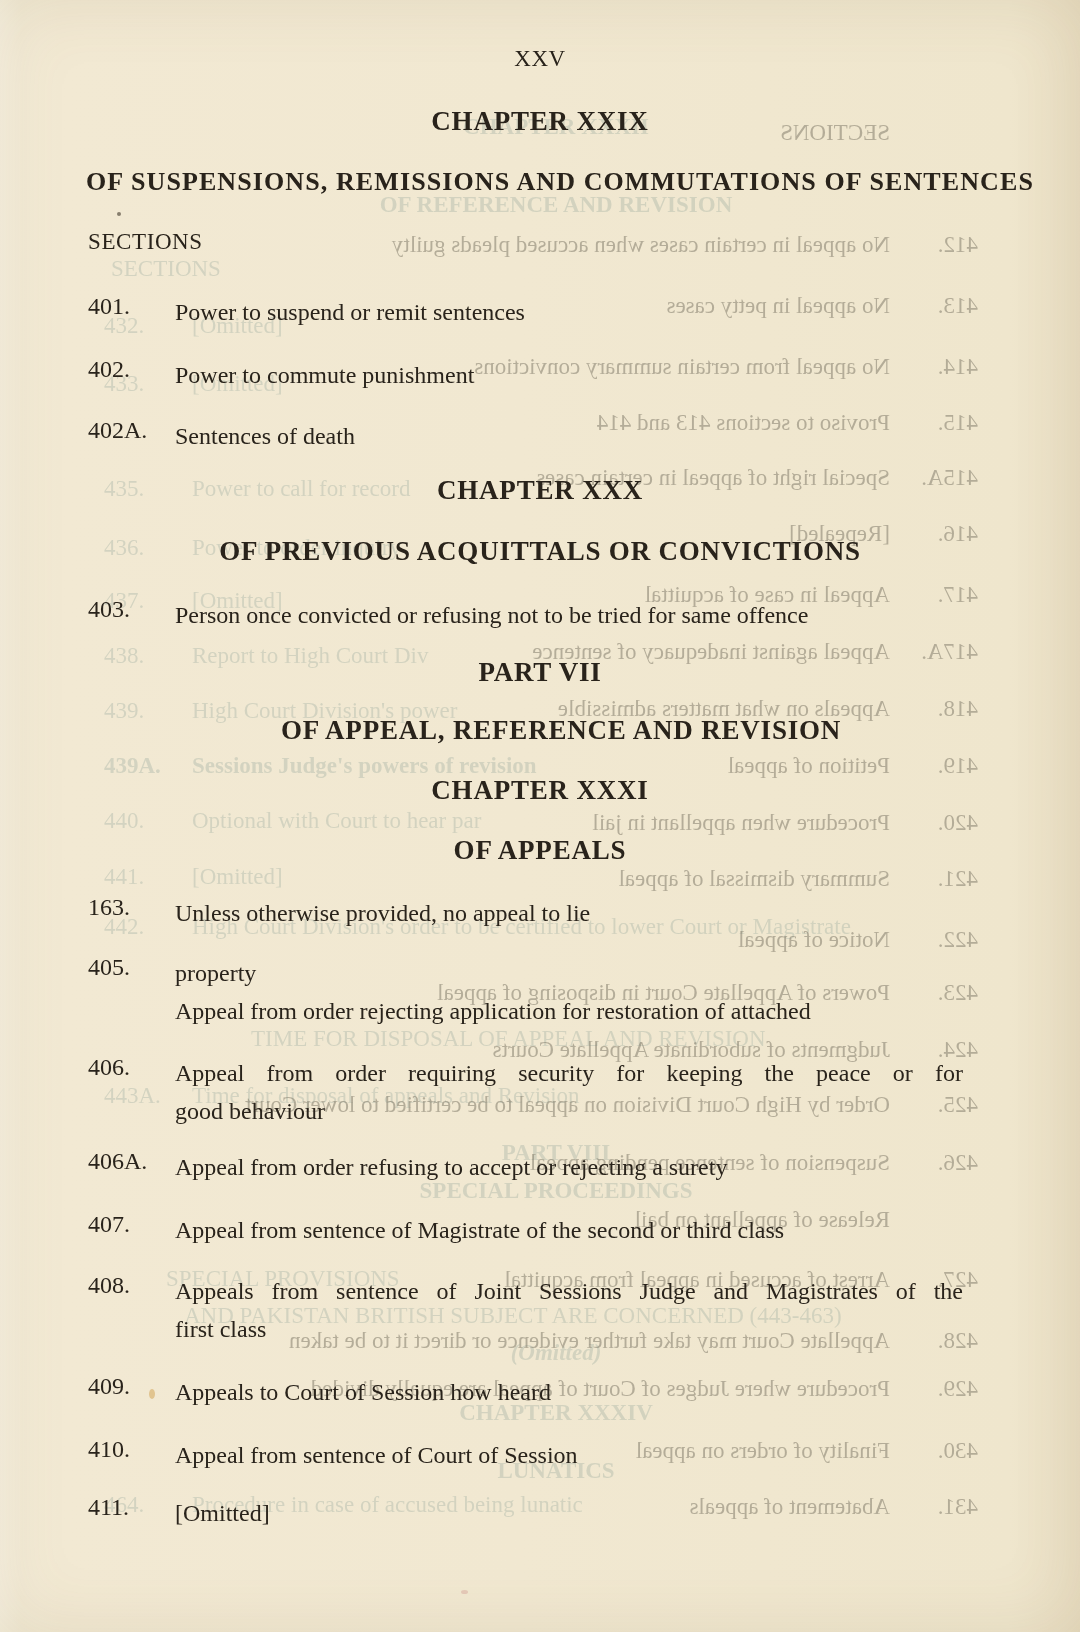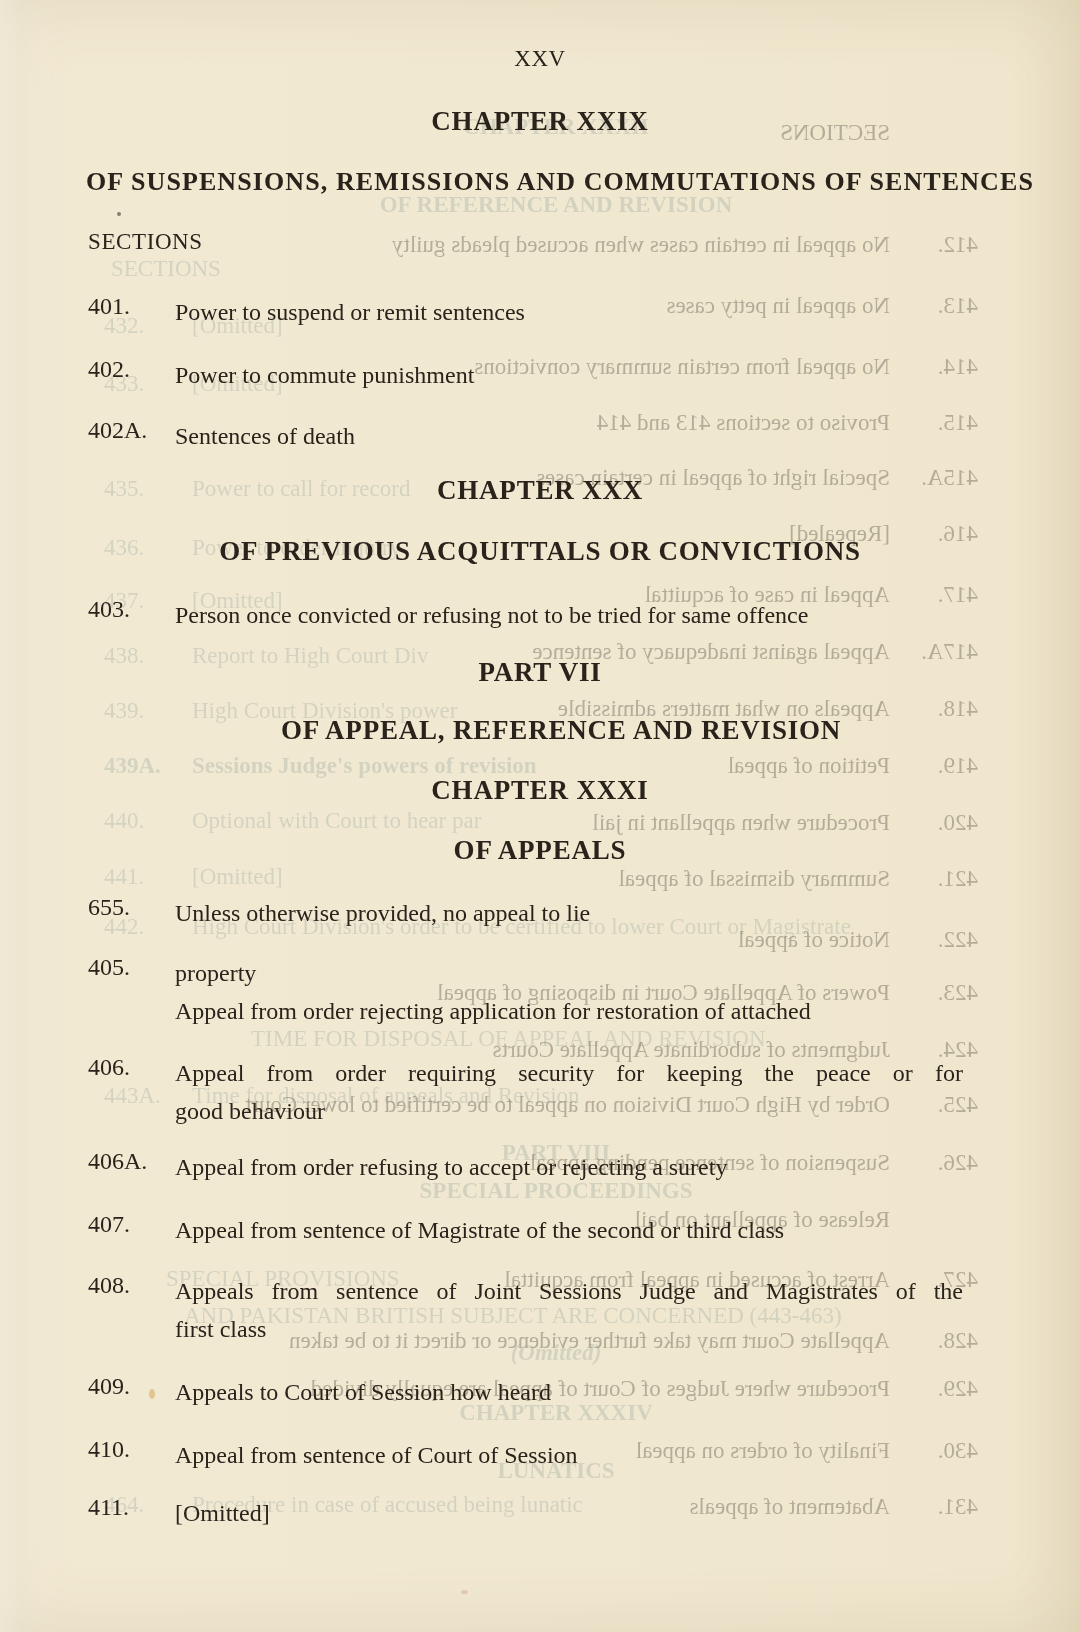--- a/index.html
+++ b/index.html
@@ -103,21 +103,21 @@
       <div class="entry" style="top: 293px;"><span class="num">401.</span><span class="etext"><div class="el">Power to suspend or remit sentences</div></span></div>
       <div class="entry" style="top: 356px;"><span class="num">402.</span><span class="etext"><div class="el">Power to commute punishment</div></span></div>
       <div class="entry" style="top: 417px;"><span class="num">402A.</span><span class="etext"><div class="el">Sentences of death</div></span></div>
       <div class="line c chapter" style="top: 475px;">CHAPTER XXX</div>
       <div class="line c chapter" style="top: 536px;">OF PREVIOUS ACQUITTALS OR CONVICTIONS</div>
       <div class="entry" style="top: 596px;"><span class="num">403.</span><span class="etext"><div class="el">Person once convicted or refusing not to be tried for same offence</div></span></div>
       <div class="line c chapter" style="top: 657px;">PART VII</div>
       <div class="line c chapter" style="top: 715px; padding-left: 21px;">OF APPEAL, REFERENCE AND REVISION</div>
       <div class="line c chapter" style="top: 775px;">CHAPTER XXXI</div>
       <div class="line c chapter" style="top: 835px;">OF APPEALS</div>
-      <div class="entry" style="top: 894px;"><span class="num">655.</span><span class="etext"><div class="el">Unless otherwise provided, no appeal to lie</div></span></div>
+      <div class="entry" style="top: 894px;"><span class="num">163.</span><span class="etext"><div class="el">Unless otherwise provided, no appeal to lie</div></span></div>
       <div class="entry" style="top: 954px;"><span class="num">405.</span><span class="etext"><div class="el">property</div><div class="el">Appeal from order rejecting application for restoration of attached</div></span></div>
       <div class="entry" style="top: 1054px;"><span class="num">406.</span><span class="etext"><div class="el jl">Appeal from order requiring security for keeping the peace or for</div><div class="el">good behaviour</div></span></div>
       <div class="entry" style="top: 1148px;"><span class="num">406A.</span><span class="etext"><div class="el">Appeal from order refusing to accept or rejecting a surety</div></span></div>
       <div class="entry" style="top: 1211px;"><span class="num">407.</span><span class="etext"><div class="el">Appeal from sentence of Magistrate of the second or third class</div></span></div>
       <div class="entry" style="top: 1272px;"><span class="num">408.</span><span class="etext"><div class="el jl">Appeals from sentence of Joint Sessions Judge and Magistrates of the</div><div class="el">first class</div></span></div>
       <div class="entry" style="top: 1373px;"><span class="num">409.</span><span class="etext"><div class="el">Appeals to Court of Session how heard</div></span></div>
       <div class="entry" style="top: 1436px;"><span class="num">410.</span><span class="etext"><div class="el">Appeal from sentence of Court of Session</div></span></div>
       <div class="entry" style="top: 1494px;"><span class="num">411.</span><span class="etext"><div class="el">[Omitted]</div></span></div>
     </div>
 

